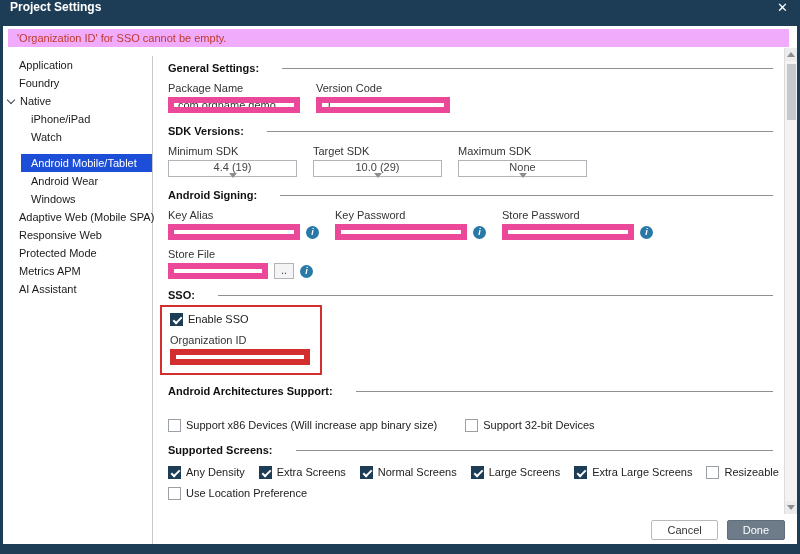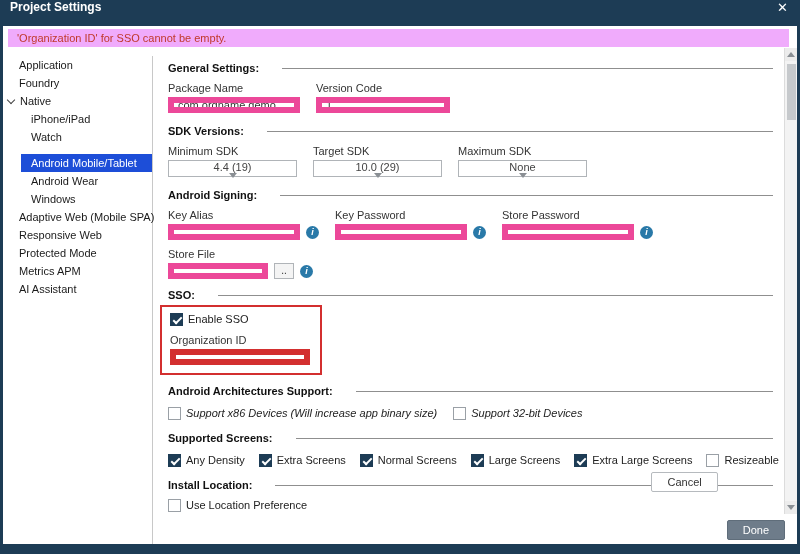--- a/index.html
+++ b/index.html
@@ -53,29 +53,29 @@
 
   .cbrow { display:flex; align-items:flex-start; gap:5px; white-space:nowrap; cursor:default; }
   .cb { width:13px; height:13px; border:1px solid #9aa0a6; background:#fff; position:relative; flex:0 0 auto; }
   .cb.checked { background:#1d3c55; border-color:#1d3c55; }
   .cb.checked::after { content:""; position:absolute; left:4px; top:1px; width:3px; height:7px;
                        border:solid #fff; border-width:0 2px 2px 0; transform:rotate(45deg); }
 
   .sso-box { border:2px solid #d32f2f; width:162px; margin:4px 0 0 -8px; padding:6px 8px 8px 8px; }
   .tin.err { border-color:#d32f2f; width:140px; }
 
-  .arch-row { display:flex; gap:16px; margin-top:10px;font-style:italic; }
+  .arch-row { display:flex; gap:28px; margin-top:22px; }
   .screens-row { display:flex; gap:14px; margin-top:10px; }
   .install-row { margin-top:8px; }
 
   
   .footer-btns { position:absolute; right:12px; bottom:4px; display:flex; gap:9px; }
   .btn { height:20px; padding:0 15px; font-size:11px; border-radius:2px; font-family:"Liberation Sans",sans-serif; cursor:default; }
   .btn.cancel { background:#fff; border:1px solid #b6babe; color:#333; }
-  .btn.done { background:#6e7c8a; border:1px solid #5f6d7a; color:#fff;margin-top:48px; }
+  .btn.done { background:#6e7c8a; border:1px solid #5f6d7a; color:#fff; }
 
   
   .scrollbar { position:absolute; right:0; top:22px; width:13px; height:466px; background:#f3f3f3;
                border-left:1px solid #dcdcdc; display:flex; flex-direction:column; align-items:center; }
   .sb-btn { width:100%; height:13px; background:#ececec; display:flex; align-items:center; justify-content:center; flex:0 0 auto; }
   .sb-btn.down { margin-top:auto; }
   .sb-thumb { width:9px; height:56px; background:#c6c9cc; margin-top:3px; }
 </style>
 </head>
 <body>
@@ -241,24 +241,20 @@
       <div class="cbrow">
         <span class="cb checked"></span>
         <span>Extra Large Screens</span>
       </div>
       <div class="cbrow">
         <span class="cb"></span>
         <span>Resizeable</span>
       </div>
     </div>
 
-    <div class="sec mt12">
-      <span>Install Location:</span>
-        <span class="line"></span>
-    </div>
     <div class="install-row">
       <div class="cbrow">
         <span class="cb"></span>
         <span>Use Location Preference</span>
       </div>
     </div>
 
   </div>
 
   <div class="scrollbar">

